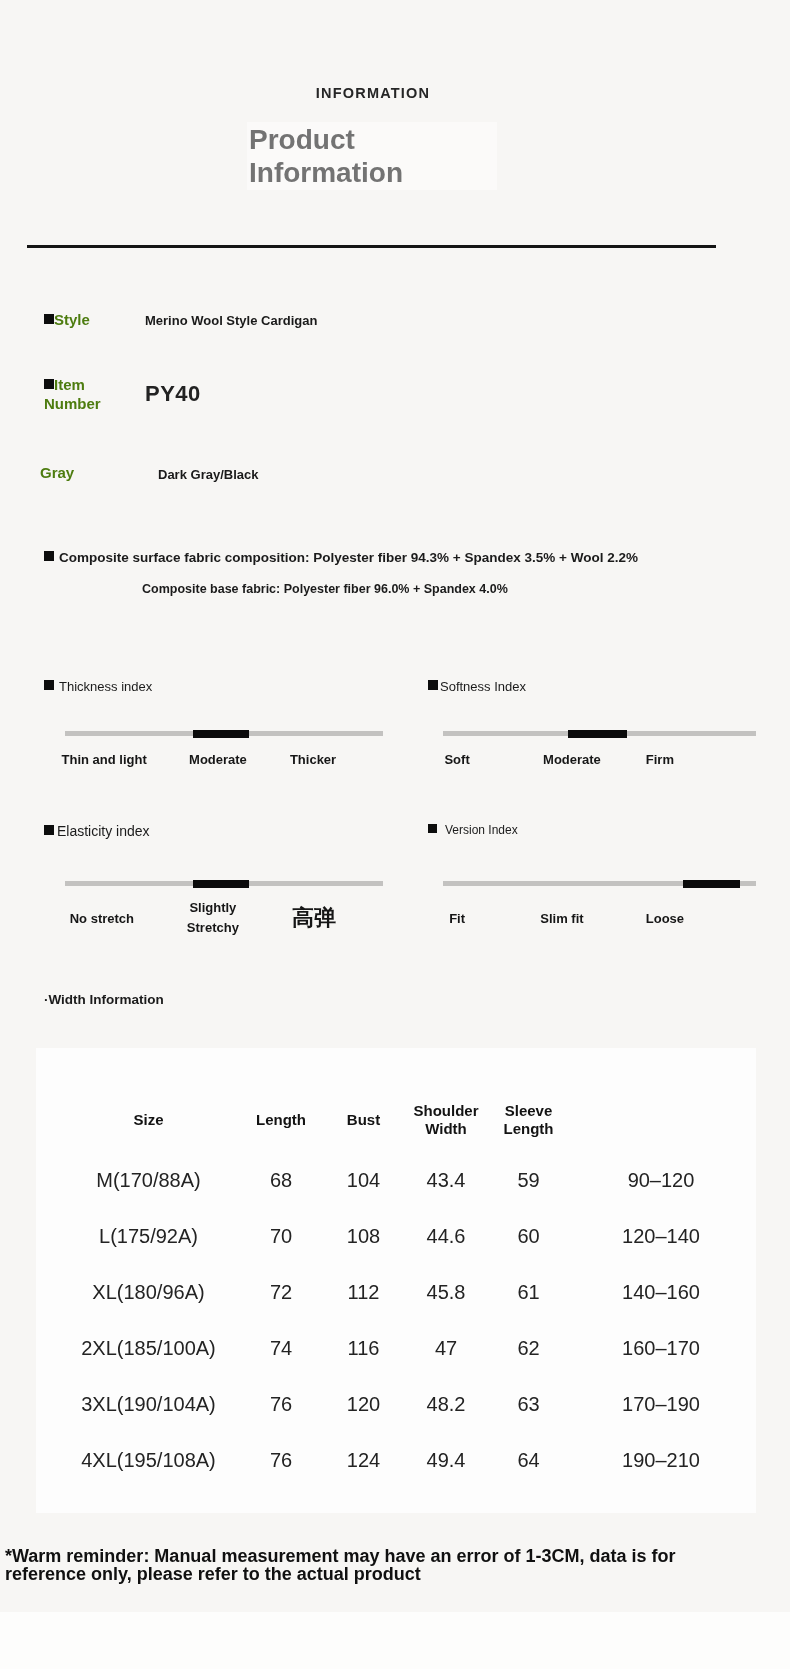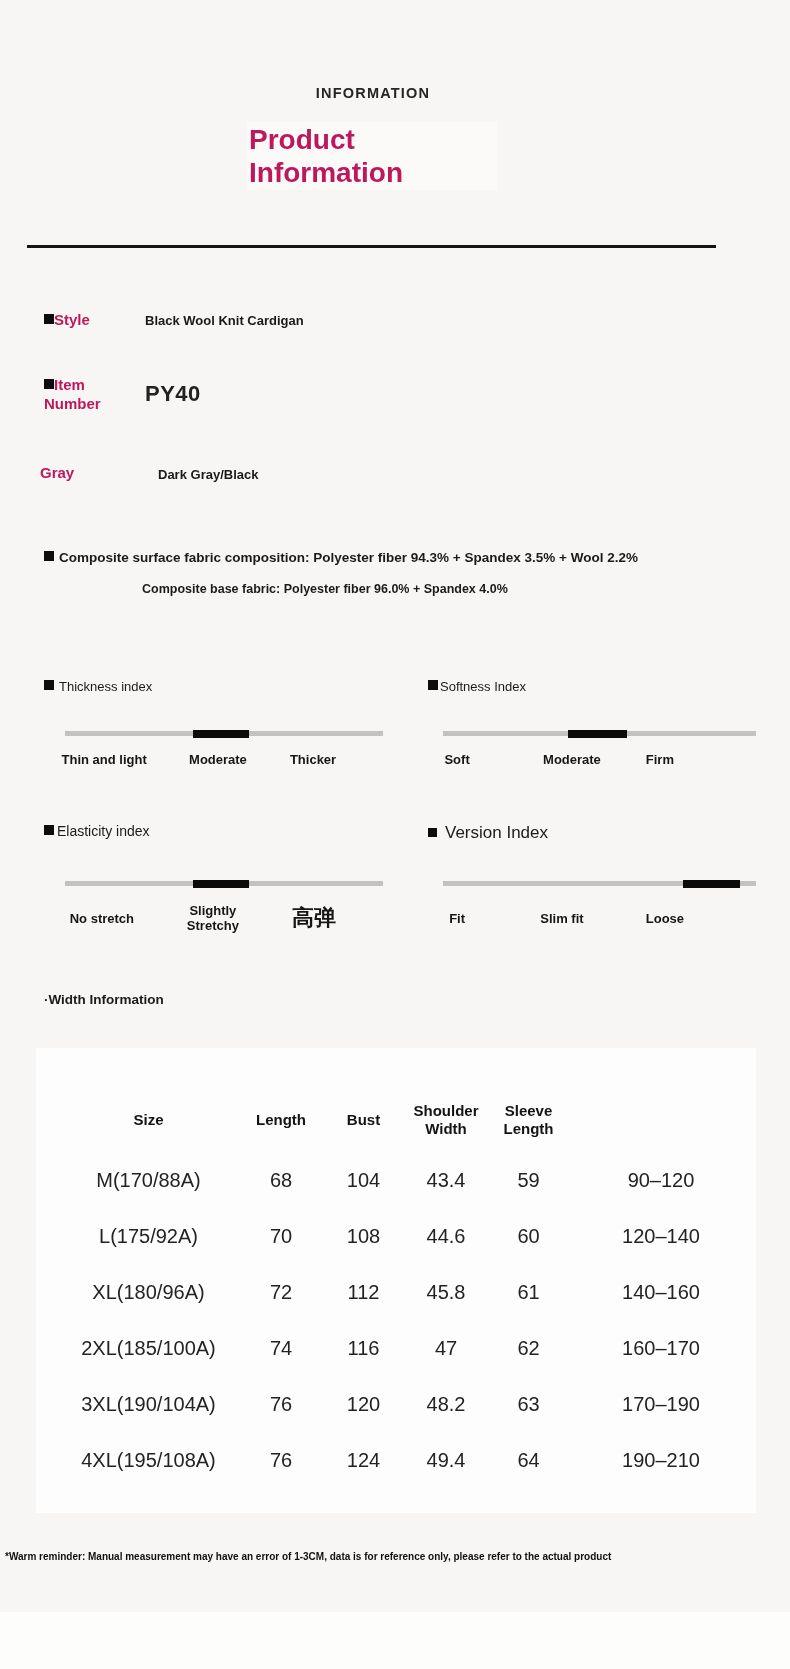--- a/index.html
+++ b/index.html
@@ -10,57 +10,57 @@
     background:#f7f6f4;
     font-family:"Liberation Sans",sans-serif;
     color:#1b1b1b;
     overflow:hidden;
   }
   .abs{position:absolute;}
 
   
   .eyebrow{left:249px;top:85px;width:248px;text-align:center;font-size:14.5px;font-weight:700;letter-spacing:1.2px;color:#262626;}
   .title-bg{left:247px;top:122px;width:250px;height:68px;background:#fbfaf9;}
-  .page-title{left:249px;top:123px;font-size:28px;font-weight:700;line-height:33px;color:#be185d;}
+  .page-title{left:249px;top:123px;font-size:28px;font-weight:700;line-height:33px;color:#737373;}
   .divider{left:27px;top:245px;width:689px;height:3px;background:#141414;}
 
   
   .sq{display:inline-block;width:10px;height:10px;background:#0d0d0d;vertical-align:1px;}
   .sq.small{width:9px;height:9px;}
 
   
-  .spec-label{font-size:15px;font-weight:700;color:#be185d;}
+  .spec-label{font-size:15px;font-weight:700;color:#4d7c0f;}
   .spec-value{font-size:13px;font-weight:700;color:#1a1a1a;}
   .style-label{left:44px;top:311px;}
   .style-value{left:145px;top:313px;}
   .item-label{left:44px;top:375px;line-height:19px;}
   .item-value{left:145px;top:381px;font-size:22px;font-weight:700;letter-spacing:.5px;color:#222;}
   .color-label{left:40px;top:464px;}
   .color-value{left:145px;top:467px;margin-left:13px;}
 
   
   .fabric-surface{left:44px;top:550px;font-size:13.5px;font-weight:700;white-space:nowrap;}
   .fabric-surface .sq{margin-right:5px;}
   .fabric-base{left:142px;top:582px;font-size:12.5px;font-weight:700;white-space:nowrap;}
 
   
   .idx{position:absolute;}
   .idx-head{font-size:13px;font-weight:400;white-space:nowrap;}
   .idx-head .sq{margin-right:5px;}
   .idx-head.tight .sq{margin-right:2px;}
-  .idx-head.big{font-size:17px;}
+  .idx-head.big{font-size:12px;}
   .idx-head.big .sq{margin-right:8px;}
   .idx-track{position:absolute;height:5px;background:#c3c2c0;}
   .idx-marker{position:absolute;top:-1.5px;height:8px;background:#0b0b0b;}
   .idx-labels{position:absolute;height:36px;}
   .idx-labels span{
     position:absolute;top:50%;transform:translate(-50%,-50%);
     font-size:13px;font-weight:700;white-space:nowrap;text-align:center;color:#161616;
   }
-  .idx-labels span.wrap2{width:72px;white-space:normal;line-height:15px;}
+  .idx-labels span.wrap2{width:72px;white-space:normal;line-height:20px;}
   .idx-labels span.cn{font-size:22px;font-weight:700;}
 
   .idx.thickness{left:44px;top:679px;width:339px;}
   .idx.thickness .idx-track{left:21px;top:52px;width:318px;}
   .idx.thickness .idx-marker{left:40.3%;width:17.6%;}
   .idx.thickness .idx-labels{left:21px;top:62px;width:318px;}
   .idx.thickness .idx-labels span:nth-child(1){left:12.3%;}
   .idx.thickness .idx-labels span:nth-child(2){left:48.1%;}
   .idx.thickness .idx-labels span:nth-child(3){left:78%;}
 
@@ -97,40 +97,40 @@
   .t-head{margin-top:40px;height:64px;}
   .t-head .t-cell{font-size:15px;font-weight:700;line-height:18px;color:#131313;}
   .t-data{height:56px;}
   .t-data .t-cell{font-size:20px;font-weight:400;color:#232323;}
   .t-cell{text-align:center;}
   .t-cell.c1{padding-left:25px;}
   .t-cell.c6.head-left{text-align:left;padding-left:10px;padding-right:8px;}
   .t-cell .line{display:block;}
 
   
-  .reminder{left:5px;top:1548px;width:748px;font-size:10px;font-weight:700;line-height:17.5px;color:#101010;}
+  .reminder{left:5px;top:1548px;width:748px;font-size:18px;font-weight:700;line-height:17.5px;color:#101010;}
   .bottom-strip{left:0;top:1612px;width:790px;height:57px;background:#fdfdfc;}
 </style>
 </head>
 <body>
 
 <div class="page">
 
   <div class="abs eyebrow">INFORMATION</div>
   <div class="abs title-bg"></div>
   <div class="abs page-title">
     <div>Product</div>
     <div>Information</div>
   </div>
   <div class="abs divider"></div>
 
   <div class="abs spec-label style-label">
     <span class="sq"></span><span>Style</span>
   </div>
-  <div class="abs spec-value style-value">Black Wool Knit Cardigan</div>
+  <div class="abs spec-value style-value">Merino Wool Style Cardigan</div>
 
   <div class="abs spec-label item-label">
     <div><span class="sq"></span><span>Item</span></div>
     <div>Number</div>
   </div>
   <div class="abs item-value">PY40</div>
 
   <div class="abs spec-label color-label">Gray</div>
   <div class="abs spec-value color-value">Dark Gray/Black</div>
 

